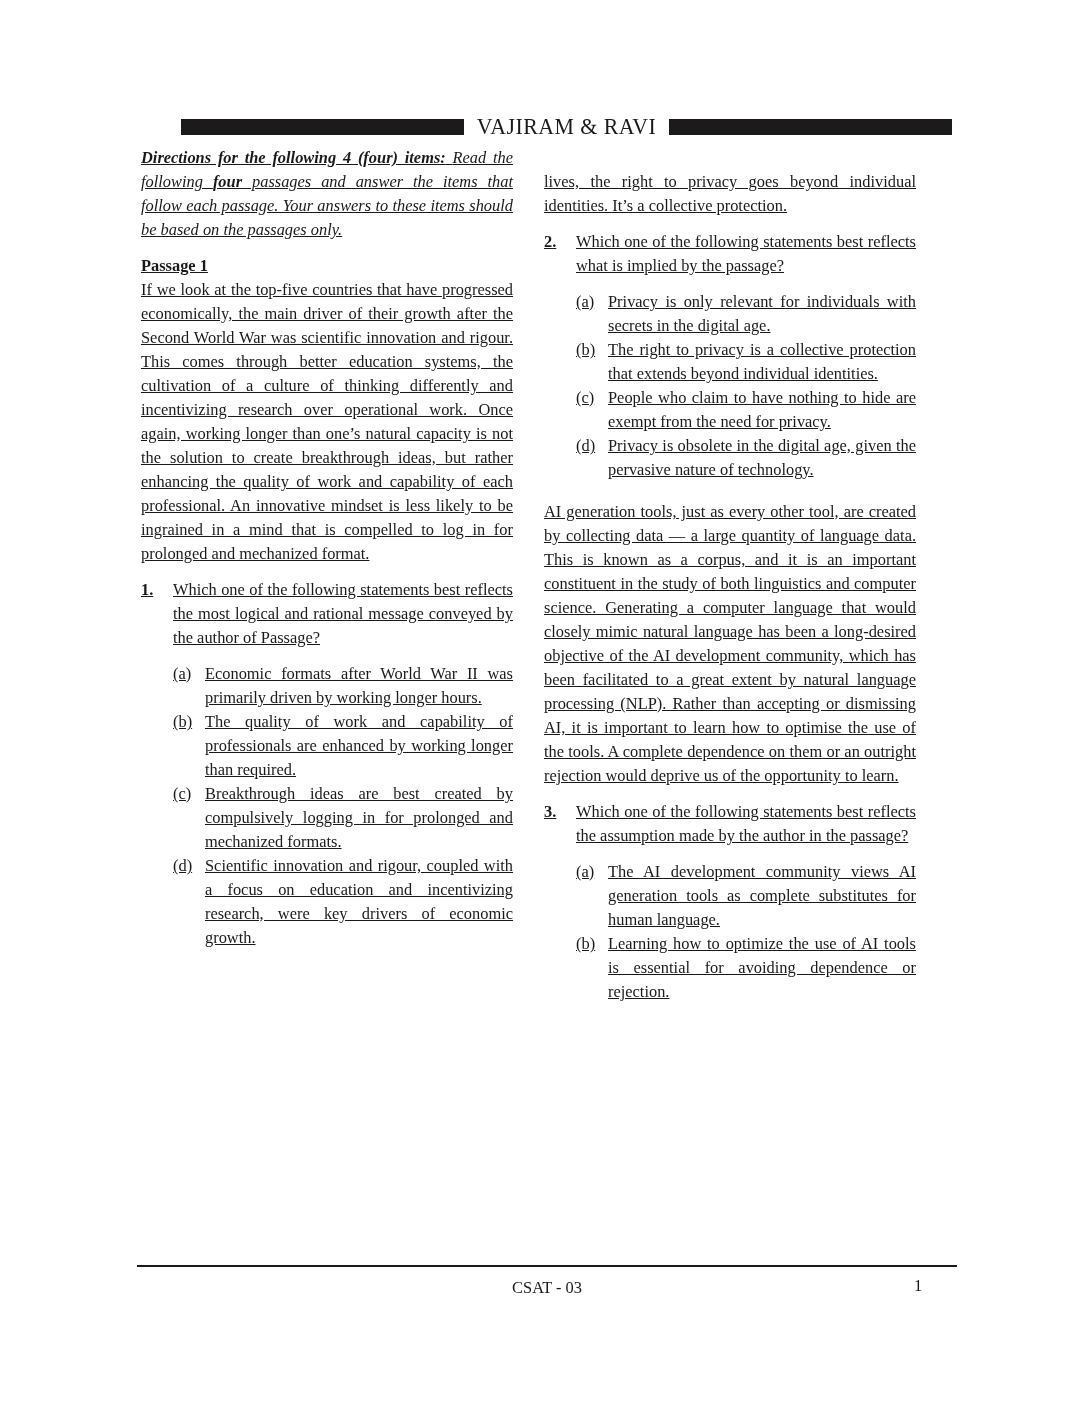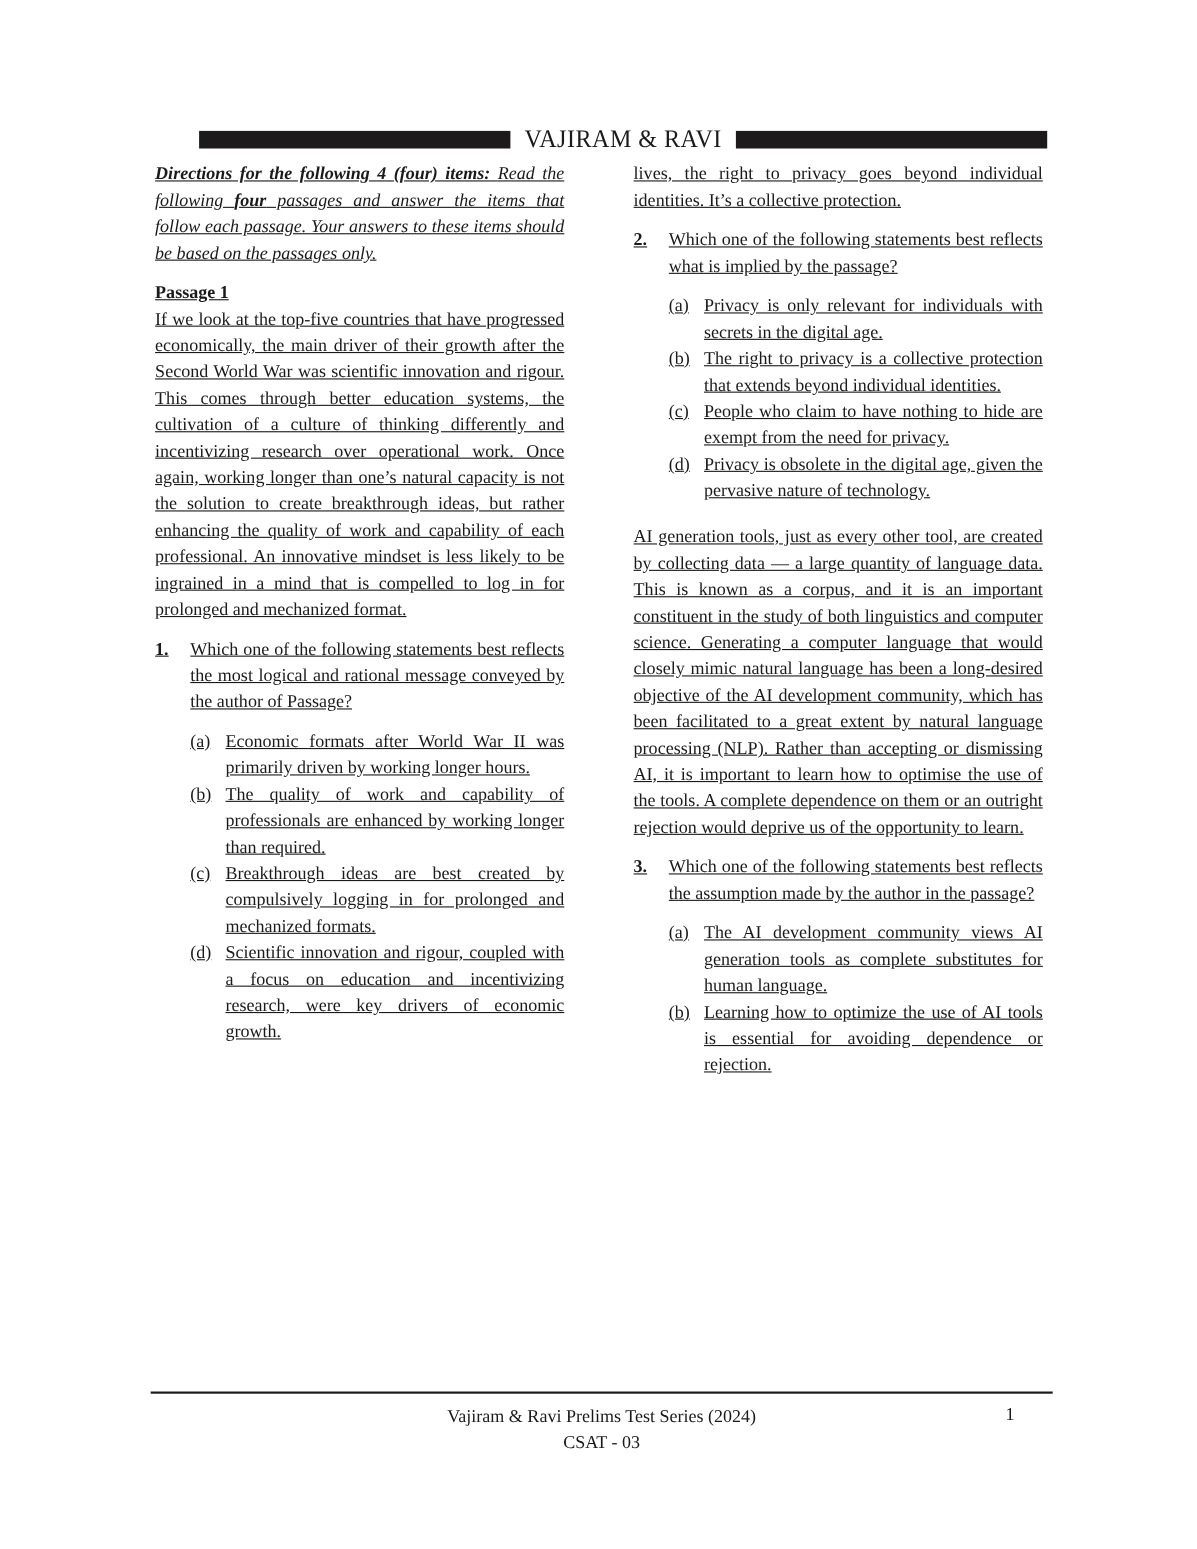--- a/index.html
+++ b/index.html
@@ -16,21 +16,21 @@
   .header .brand {
     font-family: "Liberation Serif", serif; font-size: 23px; letter-spacing: 0.5px;
     padding: 0 8px; line-height: 20px; white-space: nowrap; color: #1c1a1a;
     transform: scaleX(0.95);
   }
   .col {
     position: absolute; top: 146px; width: 372px;
     font-size: 16.4px; line-height: 24px; text-align: justify; text-decoration: underline;
   }
   .col.left { left: 141px; }
-  .col.right { left: 576px; }
+  .col.right { left: 544px; margin-top: 24px; }
   p { margin: 0; }
   .directions { font-style: italic; }
   .directions .lead { font-weight: bold; }
   .directions b { font-weight: bold; }
   .passage-title { font-weight: bold; margin-top: 12px; }
   .question { display: flex; margin-top: 12px; }
   .question .qnum { font-weight: bold; width: 32px; flex-shrink: 0; }
   .question .qtext { flex: 1; }
   .options { margin-top: 12px; margin-left: 32px; }
   .option { display: flex; }
@@ -127,16 +127,15 @@
       </div>
     <div class="option">
         <span class="olabel">(b)</span>
         <span class="otext">Learning how to optimize the use of AI tools is essential for avoiding dependence or rejection.</span>
       </div>
   </div>
 </div>
 
 <div class="footer-line"></div>
 <div class="footer">
-  <div>Vajiram &amp; Ravi Prelims Test Series (2024)</div>
   <div>CSAT - 03</div>
 </div>
 <div class="page-num">1</div>
 
 </body></html>

